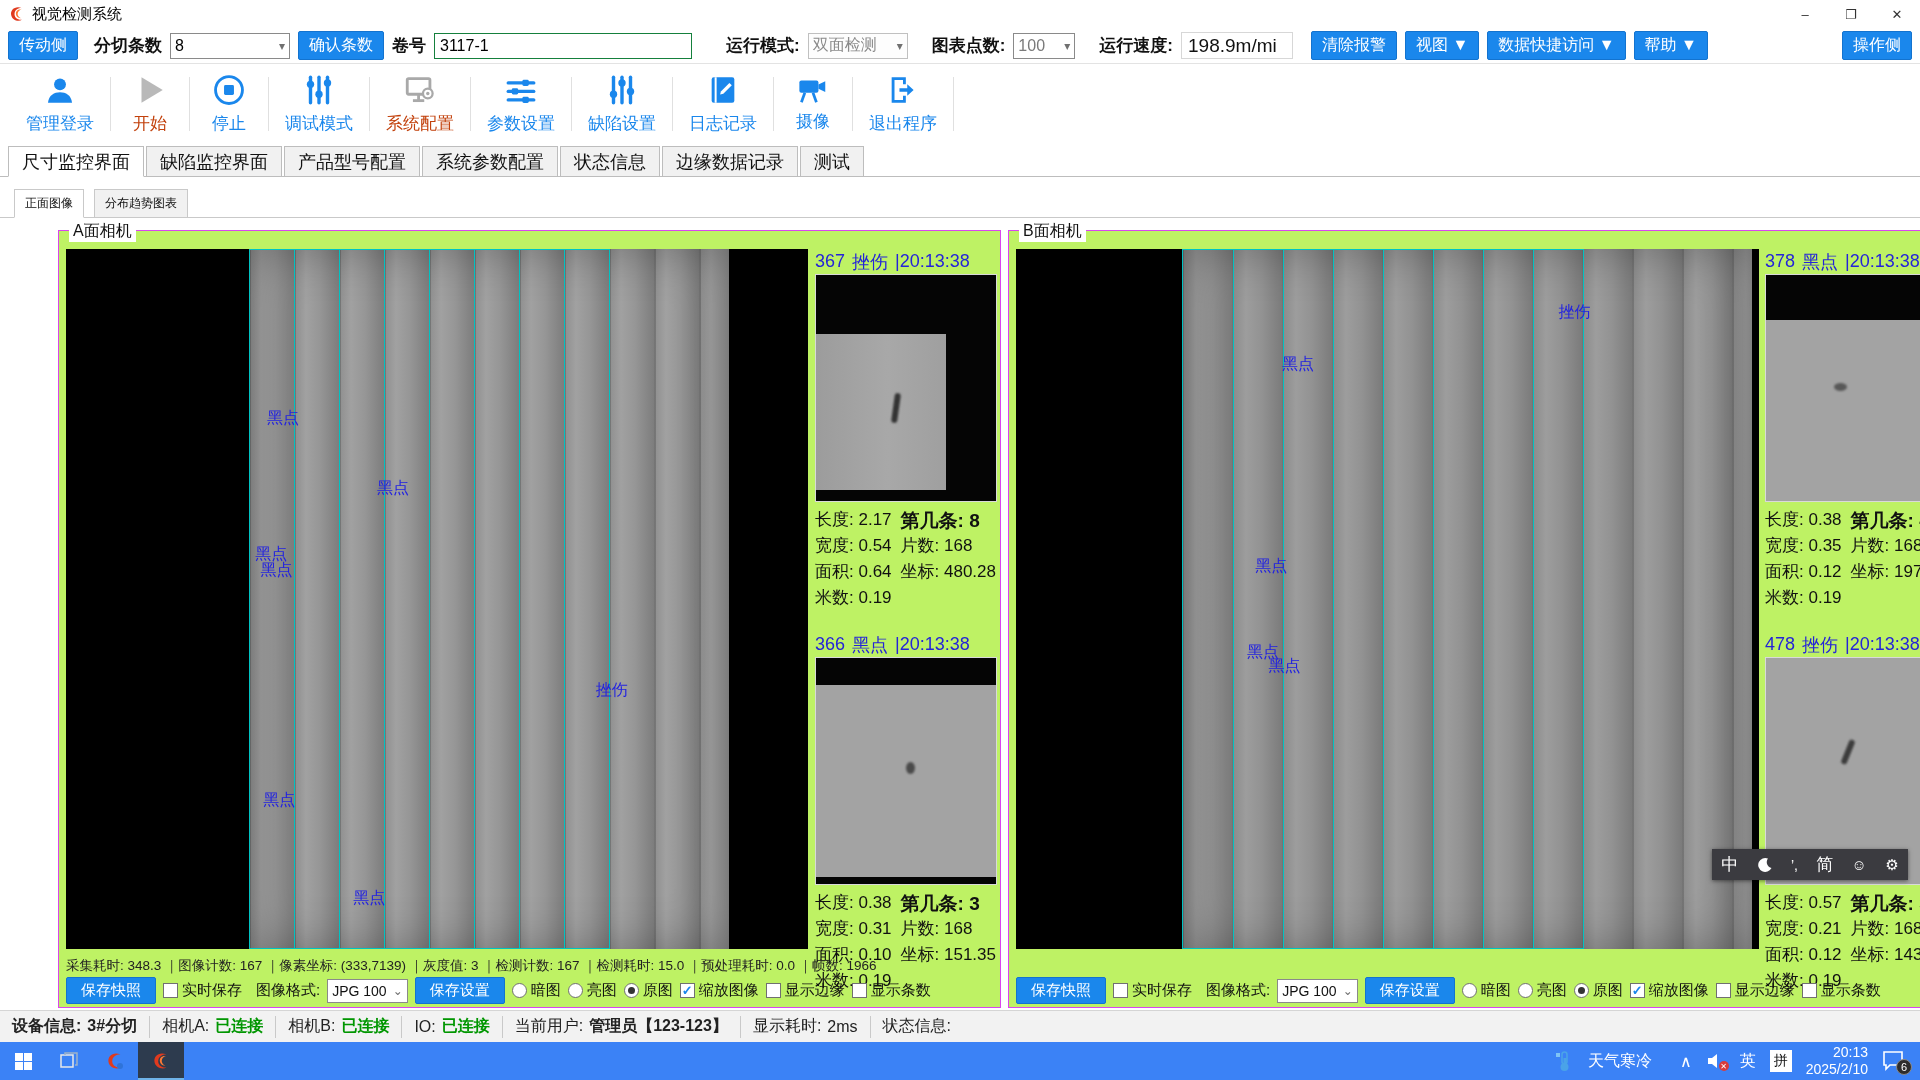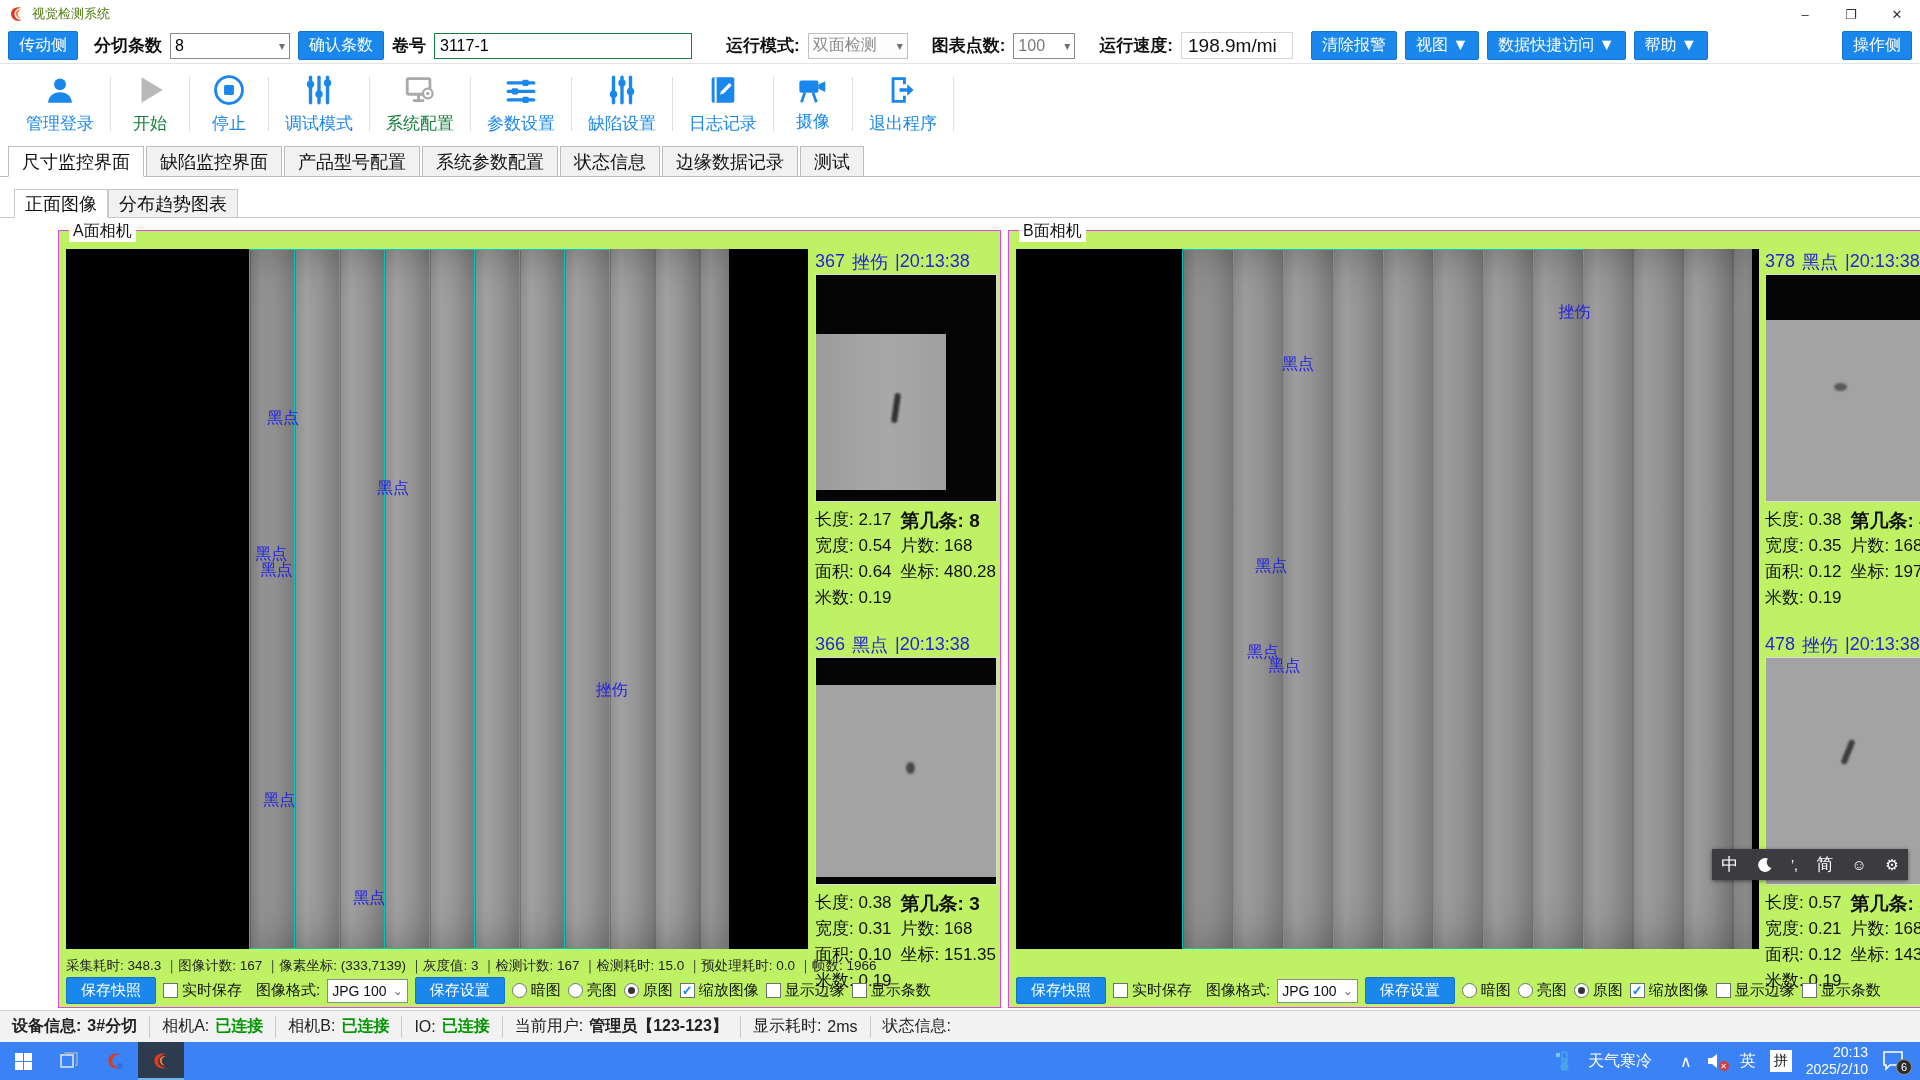--- a/index.html
+++ b/index.html
@@ -3,21 +3,21 @@
 <meta charset="utf-8">
 <style>
   * { margin:0; padding:0; box-sizing:border-box; }
   html,body { width:1920px; height:1080px; overflow:hidden; background:#fff;
     font-family:"Liberation Sans", sans-serif; }
 
   
   .titlebar { position:absolute; left:0; top:0; width:1920px; height:28px; background:#fff;
     display:flex; align-items:center; }
   .titlebar .appicon { width:18px; height:18px; margin:0 6px 0 8px; }
-  .titlebar .title { font-size:13px; color:#4d7c0f; }
+  .titlebar .title { font-size:15px; color:#000000; }
   .wincontrols { margin-left:auto; display:flex; height:28px; }
   .wincontrols span { width:46px; height:28px; display:flex; align-items:center; justify-content:center;
     font-size:13px; color:#333; }
 
   
   .topbar { position:absolute; left:0; top:28px; width:1920px; height:36px; background:#fff;
     border-bottom:1px solid #e3e3e3; display:flex; align-items:center; gap:8px; padding:0 8px; }
   .topbar .lbl { font-size:17px; font-weight:bold; color:#111; white-space:nowrap; }
   .btn-blue { background:#1a87ec; color:#fff; border:1px solid #1373cf; font-size:16px;
     padding:3px 10px; border-radius:2px; white-space:nowrap; display:inline-block; }
@@ -29,33 +29,33 @@
     display:flex; align-items:center; }
   .speedbox { background:#fff; border:1px solid #d7d7d7; height:27px; min-width:112px; font-size:19px;
     color:#111; display:flex; align-items:center; padding:0 6px; }
 
   
   .iconbar { position:absolute; left:0; top:64px; width:1920px; height:80px; background:#fff;
     display:flex; align-items:center; padding-left:10px; }
   .tool { display:flex; flex-direction:column; align-items:center; justify-content:center;
     padding:0 16px; min-width:78px; gap:5px; }
   .tool .cap { font-size:17px; color:#1a87ec; white-space:nowrap; }
-  .tool .cap.gray { color:#15803d; }
+  .tool .cap.gray { color:#c2410c; }
   .tooldiv { width:1px; height:54px; background:#e0e0e0; }
 
   
   .maintabs { position:absolute; left:0; top:146px; width:1920px; height:31px;
     border-bottom:1px solid #bdbdbd; display:flex; align-items:center; padding-left:8px; }
   .mtab { font-size:18px; color:#111; padding:5px 13px; border:1px solid #bdbdbd; border-bottom:none;
     background:#f1f1f1; margin-right:2px; height:30px; display:flex; align-items:center; }
   .mtab.active { background:#fff; height:31px; margin-bottom:-1px; border-bottom:1px solid #fff; }
   .subtabs { position:absolute; left:0; top:188px; width:1920px; height:30px;
     border-bottom:1px solid #c9c9c9; display:flex; align-items:flex-end; padding-left:14px; }
-  .stab { font-size:18px; color:#111; padding:4px 10px; border:1px solid #c9c9c9; border-bottom:none;
-    background:#f1f1f1; margin-right:0; height:28px; display:flex; align-items:center; }
+  .stab { font-size:12px; color:#111; padding:4px 10px; border:1px solid #c9c9c9; border-bottom:none;
+    background:#f1f1f1; margin-right:10px; height:28px; display:flex; align-items:center; }
   .stab.active { background:#fff; height:29px; margin-bottom:-1px; border-bottom:1px solid #fff; }
 
   
   .panel { position:absolute; border:1px solid #d946ef; background:#bef264;margin-left:48px; }
   .panel-label { position:absolute; top:-10px; left:10px; background:#fff; padding:0 4px;
     font-size:16px; color:#111; }
   .cam { position:absolute; left:7px; top:18px; width:742px; height:700px; background:#000; overflow:hidden; }
   .cam .texture { position:absolute; top:0; bottom:0;
     background-image:
       repeating-linear-gradient(90deg, rgba(0,0,0,0.18) 0 2px, rgba(255,255,255,0) 2px 45px),

